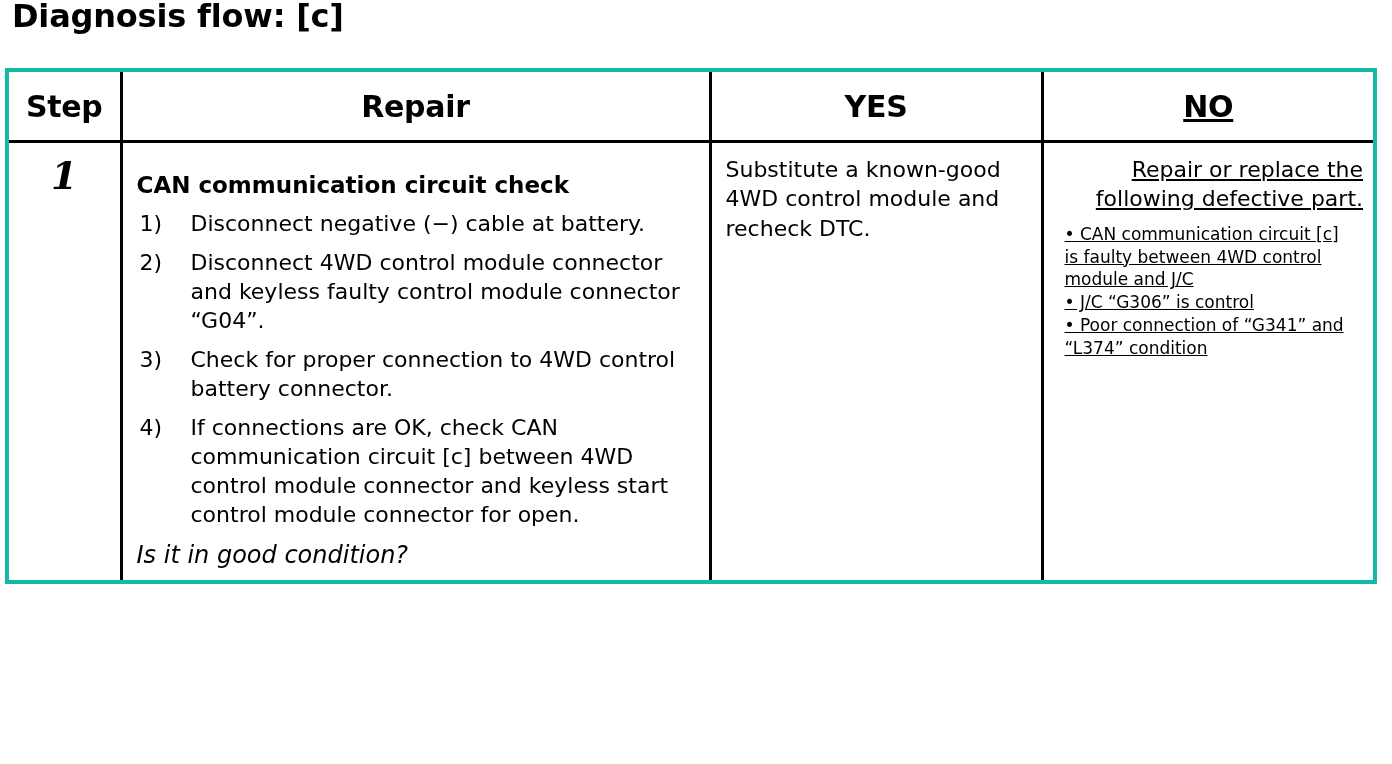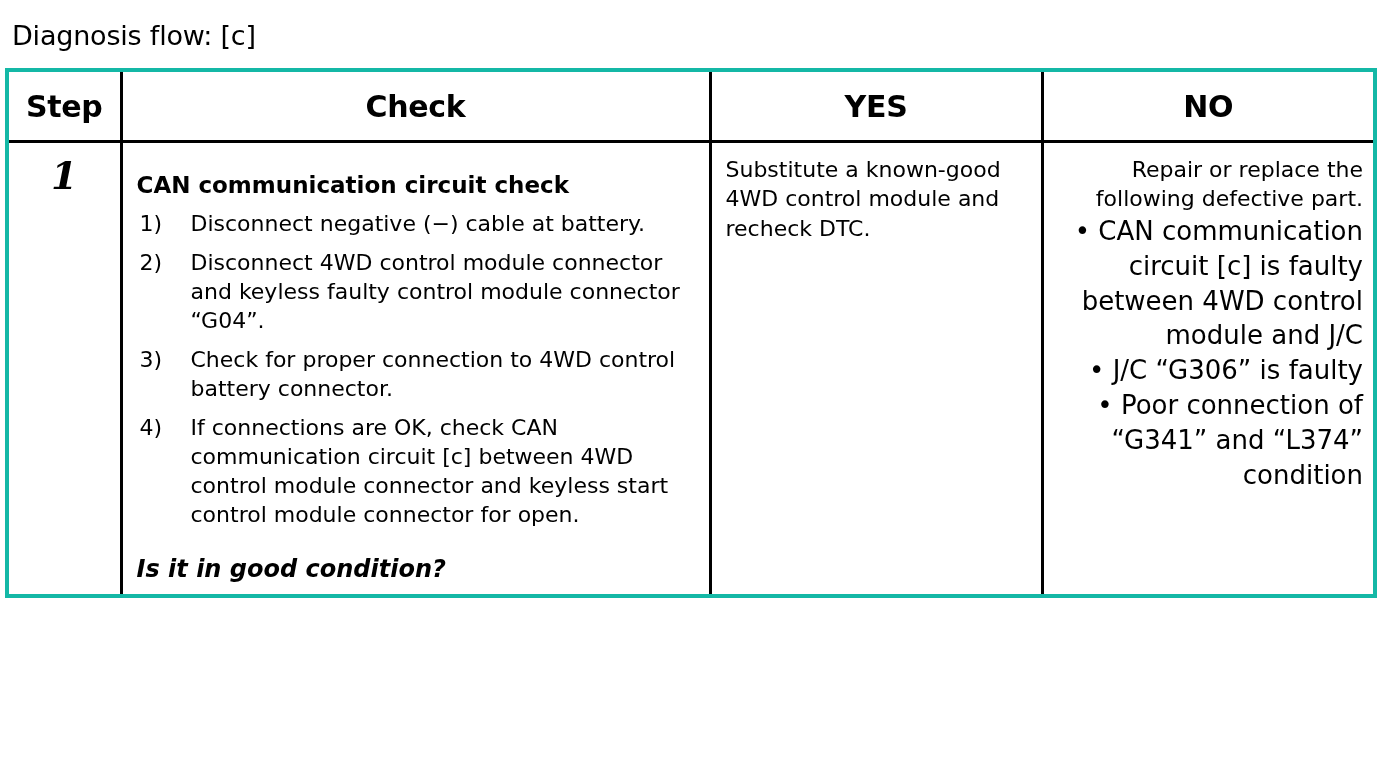--- a/index.html
+++ b/index.html
@@ -18,23 +18,23 @@
   .page {
     position: relative;
     width: 1392px;
     height: 764px;
   }
 
   
   .doc-title {
     position: absolute;
     left: 12px;
-    top: 22px;
-    font-size: 27px;
-    font-weight: normal;
+    top: 0;
+    font-size: 32px;
+    font-weight: bold;
     letter-spacing: -0.2px;
     line-height: 1.05;
     white-space: nowrap;
   }
 
   
   .flow-table {
     position: absolute;
     left: 5px;
     top: 68px;
@@ -50,21 +50,21 @@
 
   .flow-table th,
   .flow-table td {
     border: 3px solid #000;
     vertical-align: top;
     padding: 0;
   }
   .flow-table th:first-child,
   .flow-table td:first-child { border-left: none; }
   .flow-table th:last-child,
-  .flow-table td:last-child { border-right: none; }
+  .flow-table td:last-child { border-right: none; text-decoration: underline; }
   .flow-table thead th { border-top: none; }
   .flow-table tbody tr:last-child td { border-bottom: none; }
 
   
   .flow-table thead th {
     height: 68px;
     text-align: center;
     vertical-align: middle;
     font-size: 30px;
     font-weight: bold;
@@ -122,44 +122,43 @@
   ol.action-steps > li:last-child { margin-bottom: 0; }
   ol.action-steps > li .num {
     position: absolute;
     left: 3px;
     top: 0;
     width: 44px;
     text-align: left;
   }
 
   .action-question {
-    margin-top: 26px;
+    margin-top: 12px;
     font-size: 24px;
-    font-weight: bold;
+    font-weight: normal;
     font-style: italic;
     line-height: 1.2;
   }
 
   .yes-text {
     font-size: 22px;
     line-height: 1.34;
   }
 
   .no-lead {
     font-size: 22px;
     line-height: 1.34;
     text-align: right;
   }
   ul.no-bullets {
     list-style: none;
-    margin: 0;
-    padding: 0;
-    font-size: 26px;
+    margin: 9px;
+    padding: 0;
+    font-size: 17px;
     line-height: 1.34;
-    text-align: right;
   }
   ul.no-bullets > li {
     margin: 0;
     text-indent: 0;
   }
 </style>
 </head>
 <body>
 
 <div class="page">
@@ -169,21 +168,21 @@
   <table class="flow-table">
     <colgroup>
       <col class="c-step">
       <col class="c-action">
       <col class="c-yes">
       <col class="c-no">
     </colgroup>
     <thead>
       <tr>
         <th class="h-step">Step</th>
-        <th class="h-action">Check</th>
+        <th class="h-action">Repair</th>
         <th class="h-yes">YES</th>
         <th class="h-no">NO</th>
       </tr>
     </thead>
     <tbody>
       <tr>
 
         <td class="cell-step">
           <span class="step-number">1</span>
         </td>
@@ -214,21 +213,21 @@
         </td>
 
         <td class="cell-yes">
           <div class="yes-text">Substitute a known-good 4WD control module and recheck DTC.</div>
         </td>
 
         <td class="cell-no">
           <div class="no-lead">Repair or replace the following defective part.</div>
           <ul class="no-bullets">
             <li>• CAN communication circuit [c] is faulty between 4WD control module and J/C</li>
-            <li>• J/C “G306” is faulty</li>
+            <li>• J/C “G306” is control</li>
             <li>• Poor connection of “G341” and “L374” condition</li>
           </ul>
         </td>
 
       </tr>
     </tbody>
   </table>
 
 </div>
 

